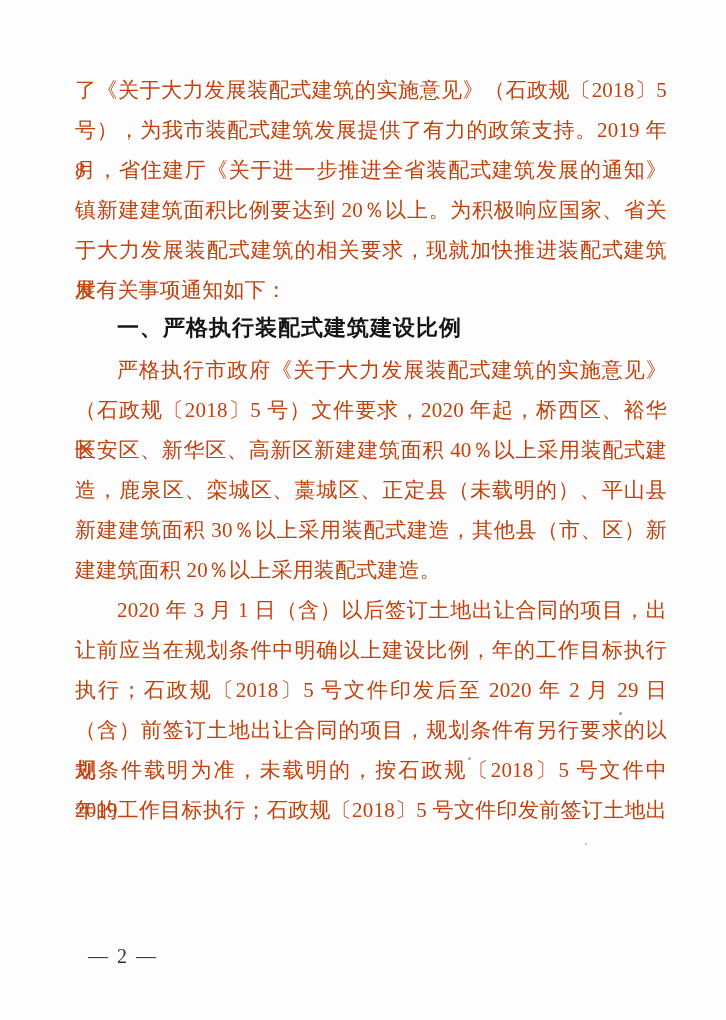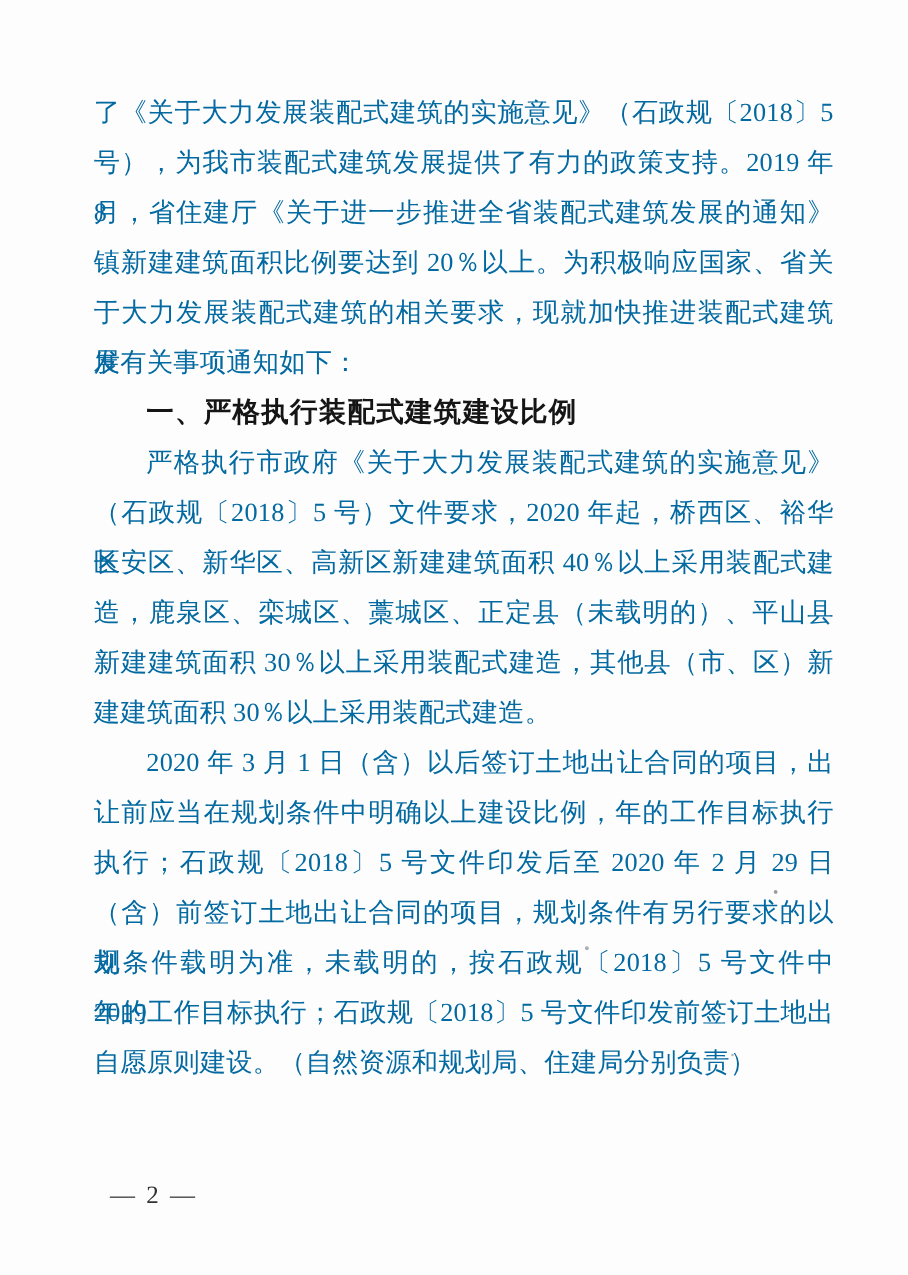--- a/index.html
+++ b/index.html
@@ -20,35 +20,35 @@
     left: 75px;
     top: 70px;
     width: 592px;
   }
   .line {
     box-sizing: border-box;
     width: 592px;
     height: 40px;
     line-height: 40px;
     font-size: 21px;
-    color: #0369a1;
+    color: #c2410c;
     white-space: nowrap;
     letter-spacing: 0.2px;
   }
   .line.just {
     white-space: normal;
     text-align: justify;
     text-align-last: justify;
     text-justify: inter-ideograph;
   }
   .line.indent {
     padding-left: 42px;
   }
   .line.heading {
-    font-family: Liberation Sans, sans-serif;
+    font-family: Liberation Mono, monospace;
     font-weight: 700;
     font-size: 22px;
     color: #151515;
     letter-spacing: 1px;
   }
   .page-footer {
     position: absolute;
     left: 88px;
     top: 942px;
     font-size: 20px;
@@ -76,26 +76,25 @@
       <div class="line just">月，省住建厅《关于进一步推进全省装配式建筑发展的通知》</div>
       <div class="line just">镇新建建筑面积比例要达到 20％以上。为积极响应国家、省关</div>
       <div class="line just">于大力发展装配式建筑的相关要求，现就加快推进装配式建筑发</div>
       <div class="line">展有关事项通知如下：</div>
       <div class="line indent heading">一、严格执行装配式建筑建设比例</div>
       <div class="line indent just">严格执行市政府《关于大力发展装配式建筑的实施意见》</div>
       <div class="line just">（石政规〔2018〕5 号）文件要求，2020 年起，桥西区、裕华区、</div>
       <div class="line just">长安区、新华区、高新区新建建筑面积 40％以上采用装配式建</div>
       <div class="line just">造，鹿泉区、栾城区、藁城区、正定县（未载明的）、平山县</div>
       <div class="line just">新建建筑面积 30％以上采用装配式建造，其他县（市、区）新</div>
-      <div class="line">建建筑面积 30％以上采用装配式建造。</div>
+      <div class="line">建建筑面积 20％以上采用装配式建造。</div>
       <div class="line indent just">2020 年 3 月 1 日（含）以后签订土地出让合同的项目，出</div>
       <div class="line just">让前应当在规划条件中明确以上建设比例，年的工作目标执行</div>
       <div class="line just">执行；石政规〔2018〕5 号文件印发后至 2020 年 2 月 29 日</div>
       <div class="line just">（含）前签订土地出让合同的项目，规划条件有另行要求的以规</div>
       <div class="line just">划条件载明为准，未载明的，按石政规〔2018〕5 号文件中 2019</div>
       <div class="line just">年的工作目标执行；石政规〔2018〕5 号文件印发前签订土地出</div>
-      <div class="line">自愿原则建设。（自然资源和规划局、住建局分别负责）</div>
     </div>
   <div class="page-footer">— 2 —</div>
   <div class="speck s1"></div>
   <div class="speck s2"></div>
   <div class="speck s3"></div>
 </div>
 
 </body></html>

